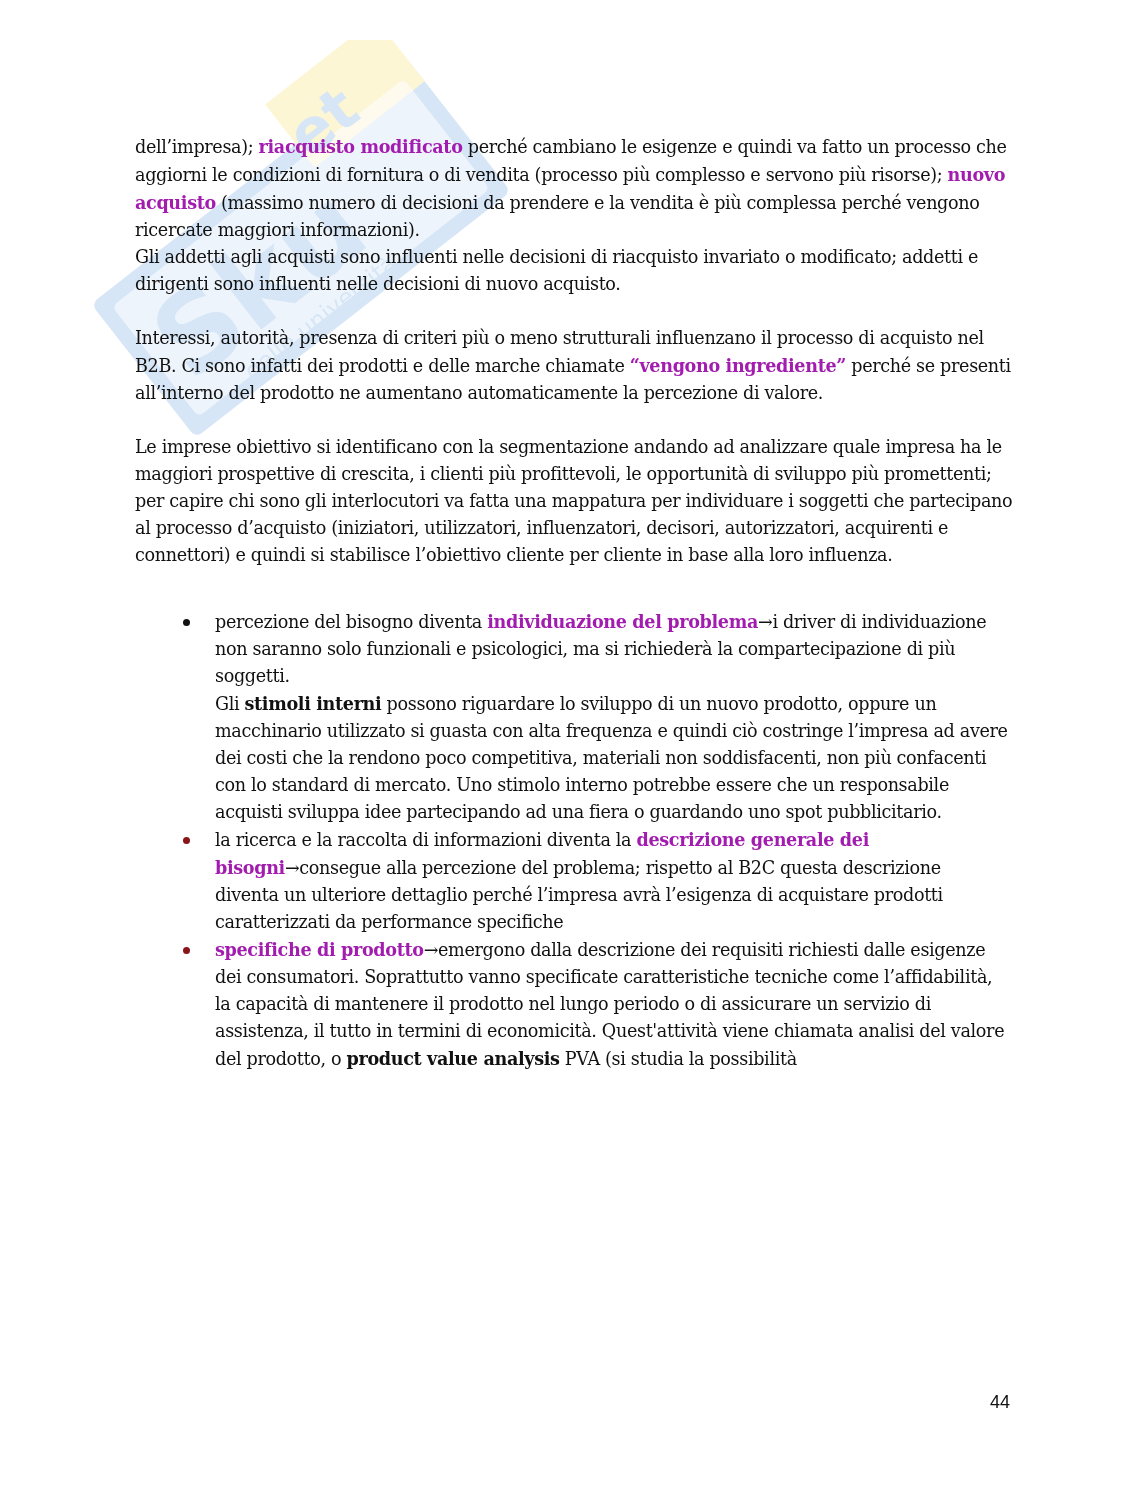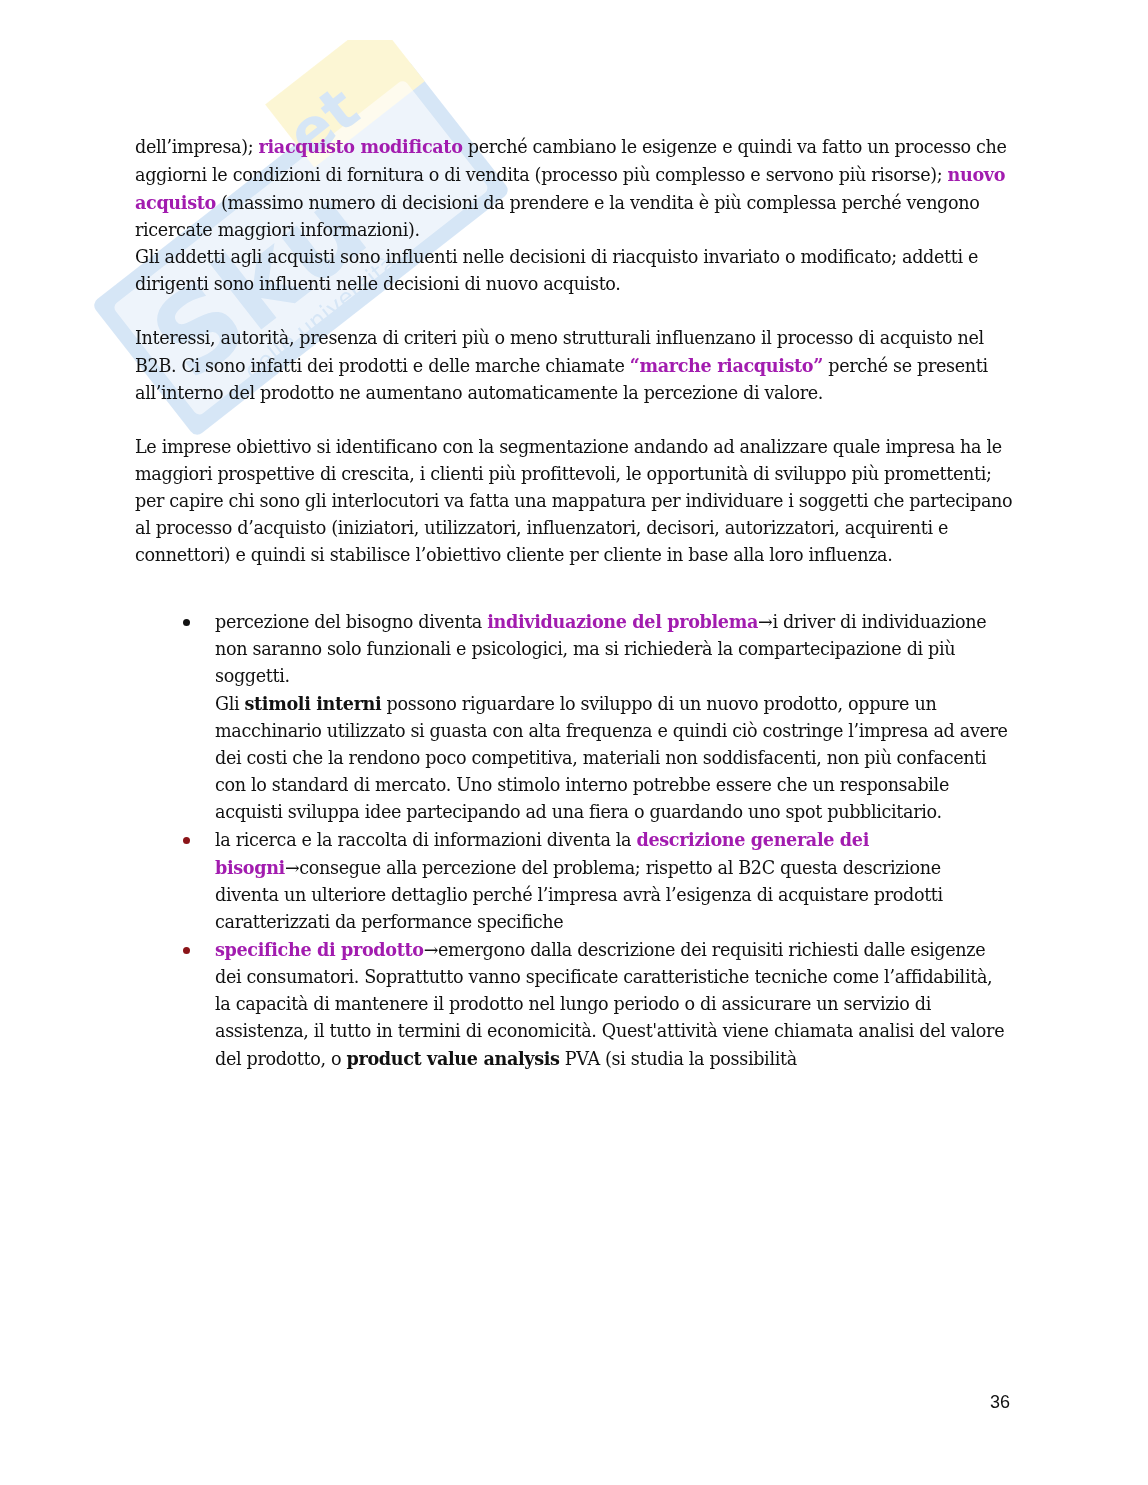--- a/index.html
+++ b/index.html
@@ -41,21 +41,21 @@
   <div class="content">
 
     <p>
       <span>dell’impresa); </span><span class="red">riacquisto modificato</span><span> perché cambiano le esigenze e quindi va fatto un processo che aggiorni le condizioni di fornitura o di vendita (processo più complesso e servono più risorse); </span><span class="red">nuovo acquisto</span><span> (massimo numero di decisioni da prendere e la vendita è più complessa perché vengono ricercate maggiori informazioni).</span>
     </p>
     <p>Gli addetti agli acquisti sono influenti nelle decisioni di riacquisto invariato o modificato; addetti e dirigenti sono influenti nelle decisioni di nuovo acquisto.</p>
 
     <div class="gap"></div>
 
     <p>
-      <span>Interessi, autorità, presenza di criteri più o meno strutturali influenzano il processo di acquisto nel B2B. Ci sono infatti dei prodotti e delle marche chiamate </span><span class="red">“marche riacquisto”</span><span> perché se presenti all’interno del prodotto ne aumentano automaticamente la percezione di valore.</span>
+      <span>Interessi, autorità, presenza di criteri più o meno strutturali influenzano il processo di acquisto nel B2B. Ci sono infatti dei prodotti e delle marche chiamate </span><span class="red">“vengono ingrediente”</span><span> perché se presenti all’interno del prodotto ne aumentano automaticamente la percezione di valore.</span>
     </p>
 
     <div class="gap"></div>
 
     <p>Le imprese obiettivo si identificano con la segmentazione andando ad analizzare quale impresa ha le maggiori prospettive di crescita, i clienti più profittevoli, le opportunità di sviluppo più promettenti; per capire chi sono gli interlocutori va fatta una mappatura per individuare i soggetti che partecipano al processo d’acquisto (iniziatori, utilizzatori, influenzatori, decisori, autorizzatori, acquirenti e connettori) e quindi si stabilisce l’obiettivo cliente per cliente in base alla loro influenza.</p>
 
     <div class="gap"></div>
 
 
     <ul class="bullets">
@@ -68,14 +68,14 @@
         <span class="dot redd"></span>
         <span>la ricerca e la raccolta di informazioni diventa la </span><span class="red">descrizione generale dei bisogni</span><span>→consegue alla percezione del problema; rispetto al B2C questa descrizione diventa un ulteriore dettaglio perché l’impresa avrà l’esigenza di acquistare prodotti caratterizzati da performance specifiche</span>
       </li>
       <li>
         <span class="dot redd"></span>
         <span class="red">specifiche di prodotto</span><span>→emergono dalla descrizione dei requisiti richiesti dalle esigenze dei consumatori. Soprattutto vanno specificate caratteristiche tecniche come l’affidabilità, la capacità di mantenere il prodotto nel lungo periodo o di assicurare un servizio di assistenza, il tutto in termini di economicità. Quest'attività viene chiamata analisi del valore del prodotto, o </span><span class="b">product value analysis</span><span> PVA (si studia la possibilità</span>
       </li>
     </ul>
   </div>
 
-  <div class="pagenum">36</div>
+  <div class="pagenum">44</div>
 </div>
 
 </body></html>

